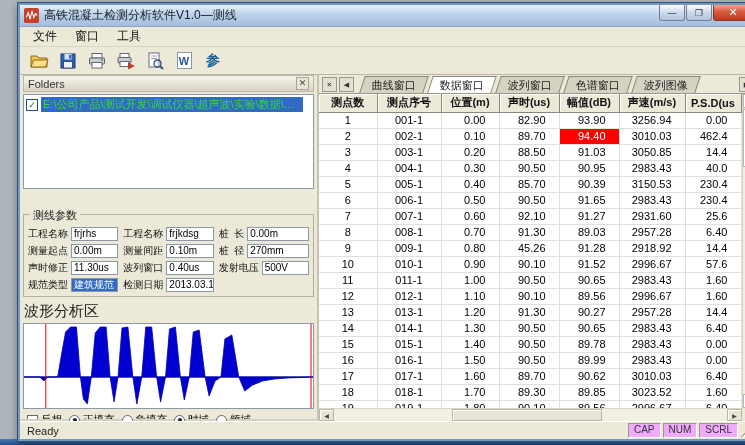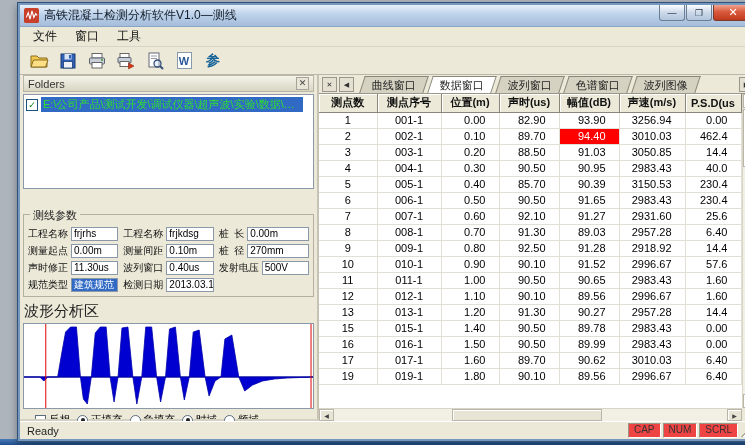--- a/index.html
+++ b/index.html
@@ -34,21 +34,21 @@
   .params{border:1px solid #b4b0a0;margin:23px 0 2px;padding:12px 4px 4px;position:relative;flex:0 0 auto}
   .params-legend{position:absolute;top:-7px;left:6px;background:#ece9d8;font-size:11px;padding:0 3px;color:#222}
   .pgrid{display:grid;grid-template-columns:1fr 1fr 1fr;gap:3px 5px}
   .field{display:flex;align-items:center;gap:3px;font-size:10px;min-width:0}
   .flabel{flex:0 0 auto;color:#111;white-space:pre}
   .fvalue{flex:1;height:14px;border:1px solid #8a98a8;background:#fff;font-size:10px;padding:0 2px;line-height:12px;overflow:hidden;white-space:nowrap;min-width:0}
   .fvalue.sel{background:#316ac5;color:#fff}
   .wave-label{font-size:15px;margin:3px 1px 2px;color:#222;flex:0 0 auto}
   .wave-plot{position:relative;height:86px;background:#fff;border:1px solid #8a98a8;overflow:hidden;flex:0 0 auto}
   .wave-plot svg{display:block;width:100%;height:100%}
-  .controls{display:flex;align-items:center;gap:7px;font-size:10.5px;margin:4px 12px 0;white-space:nowrap;flex:0 0 auto}
+  .controls{display:flex;align-items:center;gap:7px;font-size:10.5px;margin:4px 4px 0;white-space:nowrap;flex:0 0 auto}
   .ctrl{display:flex;align-items:center;gap:3px}
   .rb{width:11px;height:11px;border:1px solid #5a6b7c;border-radius:50%;background:#fff;position:relative;flex:0 0 auto}
   .rb.on::after{content:"";position:absolute;left:2.5px;top:2.5px;width:4px;height:4px;border-radius:50%;background:#222}
   .cb2{width:11px;height:11px;border:1px solid #5a6b7c;background:#fff;font-size:9px;line-height:9px;text-align:center;flex:0 0 auto}
   .readout{display:flex;align-items:center;gap:3px;font-size:10.5px;margin:5px 1px 0;white-space:nowrap;flex:0 0 auto}
   .rlabel{white-space:pre;color:#111}
   .rvalue{border:1px solid #8a98a8;background:#fff;padding:0 3px;height:14px;line-height:12px;font-size:10px;color:#000}
   
   .right-pane{flex:1;display:flex;flex-direction:column;min-width:0;background:#ece9d8}
   .tabstrip{height:19px;display:flex;align-items:flex-end;padding:1px 3px 0;border-bottom:1px solid #9a978a;flex:0 0 auto}
@@ -70,21 +70,21 @@
   .vthumb{height:58px;margin:1px 0;background:#e7e4d6;border:1px solid #b9b6a8;box-shadow:inset 1px 1px 0 #fff}
   .vspace{flex:1}
   .hscroll{position:absolute;left:0;right:15px;bottom:0;height:13px;background:#f2f0e5;border-top:1px solid #d8d5c6;display:flex;align-items:stretch}
   .hscroll .sbtn{height:auto;width:15px}
   .hthumb{width:150px;margin-left:118px;background:#e7e4d6;border:1px solid #b9b6a8;box-shadow:inset 1px 1px 0 #fff}
   .scorner{position:absolute;right:0;bottom:0;width:15px;height:13px;background:#ece9d8}
   
   .statusbar{height:18px;background:#ece9d8;border-top:1px solid #fff;box-shadow:0 -2px 0 #d4d1c2;display:flex;align-items:center;padding:0 3px;flex:0 0 auto}
   .status-left{flex:1;font-size:11px;color:#222;padding-left:4px}
   .status-inds{display:flex;gap:2px}
-  .ind{border:1px solid;border-color:#9a978a #fff #fff #9a978a;padding:0 5px;font-size:10px;height:15px;line-height:12px;color:#333;background:#ef4444}
+  .ind{border:1px solid;border-color:#9a978a #fff #fff #9a978a;padding:0 5px;font-size:10px;height:15px;line-height:12px;color:#333;background:#f0abfc}
   .grip{width:13px;height:13px;margin-left:3px;background:
     linear-gradient(135deg,transparent 50%,#b0ad9e 50%,#b0ad9e 57%,#fff 57%,#fff 64%,transparent 64%,transparent 71%,#b0ad9e 71%,#b0ad9e 78%,#fff 78%,#fff 85%,transparent 85%,transparent 92%,#b0ad9e 92%)}
 </style>
 </head>
 <body>
 
 <div class="taskbar"></div>
 
 <div class="window">
 
@@ -404,21 +404,21 @@
                 <td class="num">0.70</td>
                 <td class="num">91.30</td>
                 <td class="num">89.03</td>
                 <td class="num">2957.28</td>
                 <td class="num">6.40</td>
               </tr>
               <tr>
                 <td class="ctr">9</td>
                 <td class="ctr">009-1</td>
                 <td class="num">0.80</td>
-                <td class="num">92.50</td>
+                <td class="num">45.26</td>
                 <td class="num">91.28</td>
                 <td class="num">2918.92</td>
                 <td class="num">14.4</td>
               </tr>
               <tr>
                 <td class="ctr">10</td>
                 <td class="ctr">010-1</td>
                 <td class="num">0.90</td>
                 <td class="num">90.10</td>
                 <td class="num">91.52</td>
@@ -446,20 +446,29 @@
               <tr>
                 <td class="ctr">13</td>
                 <td class="ctr">013-1</td>
                 <td class="num">1.20</td>
                 <td class="num">91.30</td>
                 <td class="num">90.27</td>
                 <td class="num">2957.28</td>
                 <td class="num">14.4</td>
               </tr>
               <tr>
+                <td class="ctr">14</td>
+                <td class="ctr">014-1</td>
+                <td class="num">1.30</td>
+                <td class="num">90.50</td>
+                <td class="num">90.65</td>
+                <td class="num">2983.43</td>
+                <td class="num">6.40</td>
+              </tr>
+              <tr>
                 <td class="ctr">15</td>
                 <td class="ctr">015-1</td>
                 <td class="num">1.40</td>
                 <td class="num">90.50</td>
                 <td class="num">89.78</td>
                 <td class="num">2983.43</td>
                 <td class="num">0.00</td>
               </tr>
               <tr>
                 <td class="ctr">16</td>
@@ -471,20 +480,29 @@
                 <td class="num">0.00</td>
               </tr>
               <tr>
                 <td class="ctr">17</td>
                 <td class="ctr">017-1</td>
                 <td class="num">1.60</td>
                 <td class="num">89.70</td>
                 <td class="num">90.62</td>
                 <td class="num">3010.03</td>
                 <td class="num">6.40</td>
+              </tr>
+              <tr>
+                <td class="ctr">18</td>
+                <td class="ctr">018-1</td>
+                <td class="num">1.70</td>
+                <td class="num">89.30</td>
+                <td class="num">89.85</td>
+                <td class="num">3023.52</td>
+                <td class="num">1.60</td>
               </tr>
               <tr>
                 <td class="ctr">19</td>
                 <td class="ctr">019-1</td>
                 <td class="num">1.80</td>
                 <td class="num">90.10</td>
                 <td class="num">89.56</td>
                 <td class="num">2996.67</td>
                 <td class="num">6.40</td>
               </tr>

